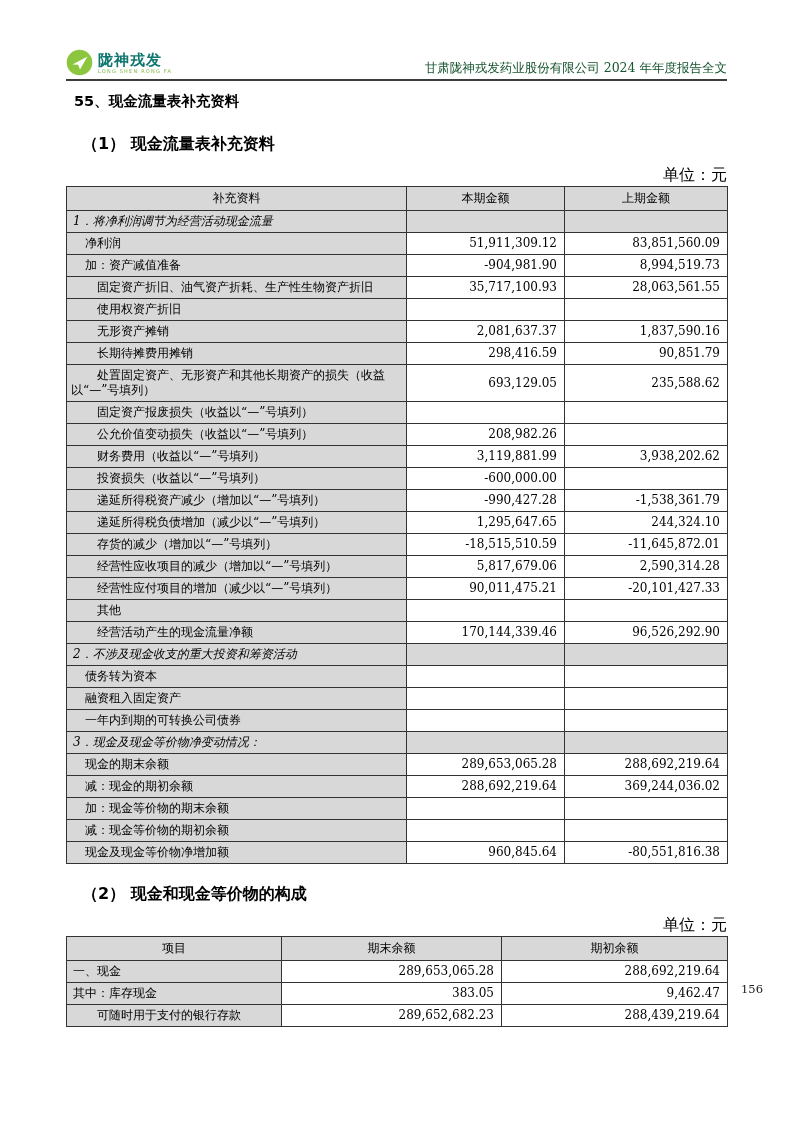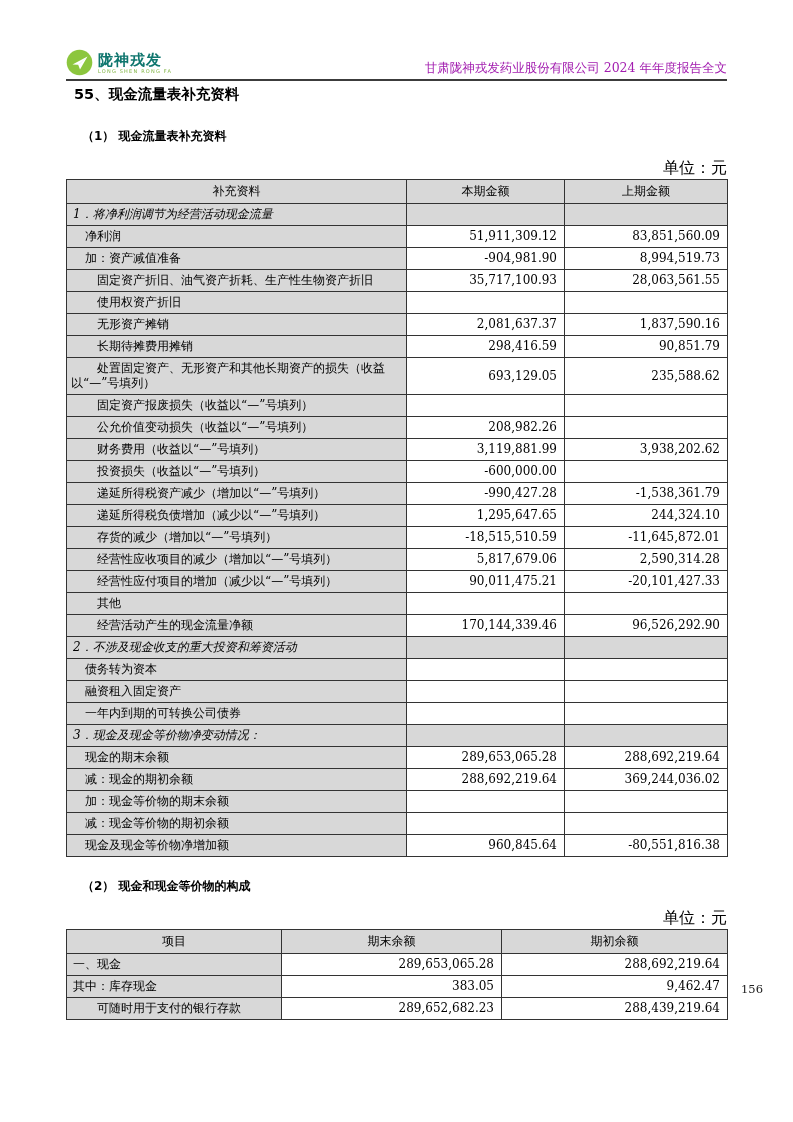--- a/index.html
+++ b/index.html
@@ -14,25 +14,25 @@
     color:#000;
     overflow:hidden;
   }
   
   .hdr{display:flex;justify-content:space-between;align-items:flex-end;height:32px;}
   .logo{display:flex;align-items:center;gap:5px;}
   .logo-mark{width:27px;height:27px;flex:0 0 auto;}
   .logo-txt{display:flex;flex-direction:column;}
   .brand{font-family:"DejaVu Sans","Liberation Sans",sans-serif;font-weight:bold;font-size:15px;line-height:16px;color:#0f766e;letter-spacing:1px;}
   .brand-sub{font-family:"DejaVu Sans","Liberation Sans",sans-serif;font-size:5px;line-height:6px;color:#7fb341;letter-spacing:1.2px;}
-  .hdr-title{font-size:12.5px;line-height:15px;padding-bottom:1px;color:#a21caf;}
+  .hdr-title{font-size:12.5px;line-height:15px;padding-bottom:1px;color:#14532d;}
   .hdr-rule{border:none;border-top:2.5px solid #3c3c3c;margin:3px 0 0 0;}
   
-  .t-main{font-family:"DejaVu Sans","Liberation Sans",sans-serif;font-size:14.5px;font-weight:bold;margin:5px 0 0 8px;line-height:17px;}
-  .t-sub{font-family:"DejaVu Sans","Liberation Sans",sans-serif;font-size:12px;font-weight:bold;margin:25px 0 0 16px;line-height:17px;}
+  .t-main{font-family:"DejaVu Sans","Liberation Sans",sans-serif;font-size:14.5px;font-weight:bold;margin:12px 0 0 8px;line-height:17px;}
+  .t-sub{font-family:"DejaVu Sans","Liberation Sans",sans-serif;font-size:16px;font-weight:bold;margin:25px 0 0 16px;line-height:17px;}
   .t-sub2{margin-top:21px;}
   .unit-line{width:661px;text-align:right;font-size:16px;line-height:13px;margin-top:16px;}
   
   table{width:661px;border-collapse:collapse;table-layout:fixed;margin-top:5px;font-size:12px;}
   th,td{border:1px solid #333;}
   th{background:#d8d8d8;font-weight:normal;text-align:center;padding:4px 2px;line-height:15px;}
   td{padding:3px 4px;line-height:15px;vertical-align:middle;word-break:break-all;}
   td.label{text-align:left;background:#d8d8d8;}
   td.num{text-align:right;padding-right:7px;background:#fff;font-family:"DejaVu Serif","Liberation Serif",serif;}
   tr.section-row td{background:#d8d8d8;font-style:italic;}

